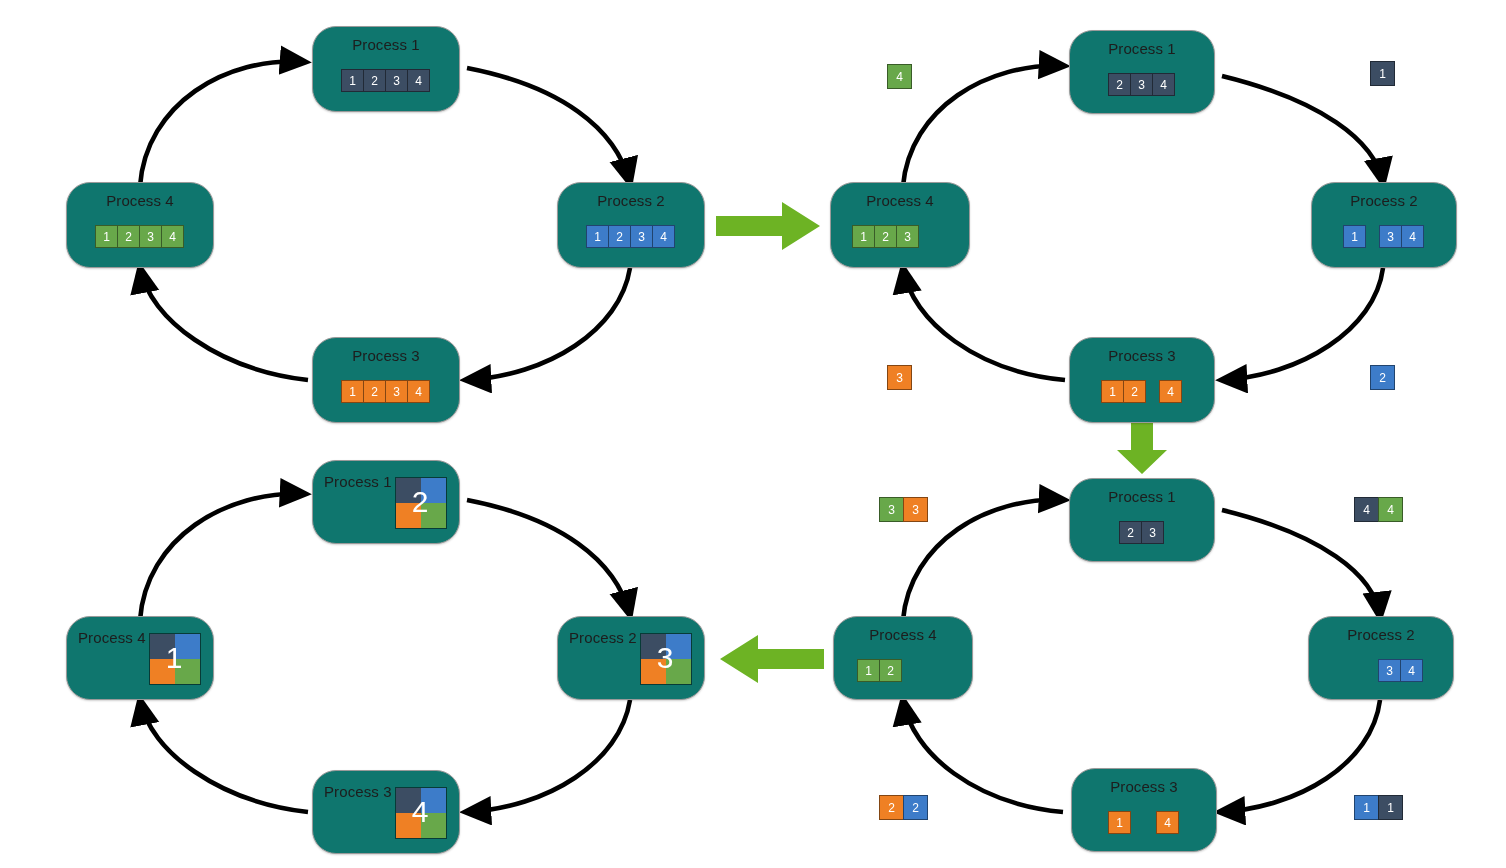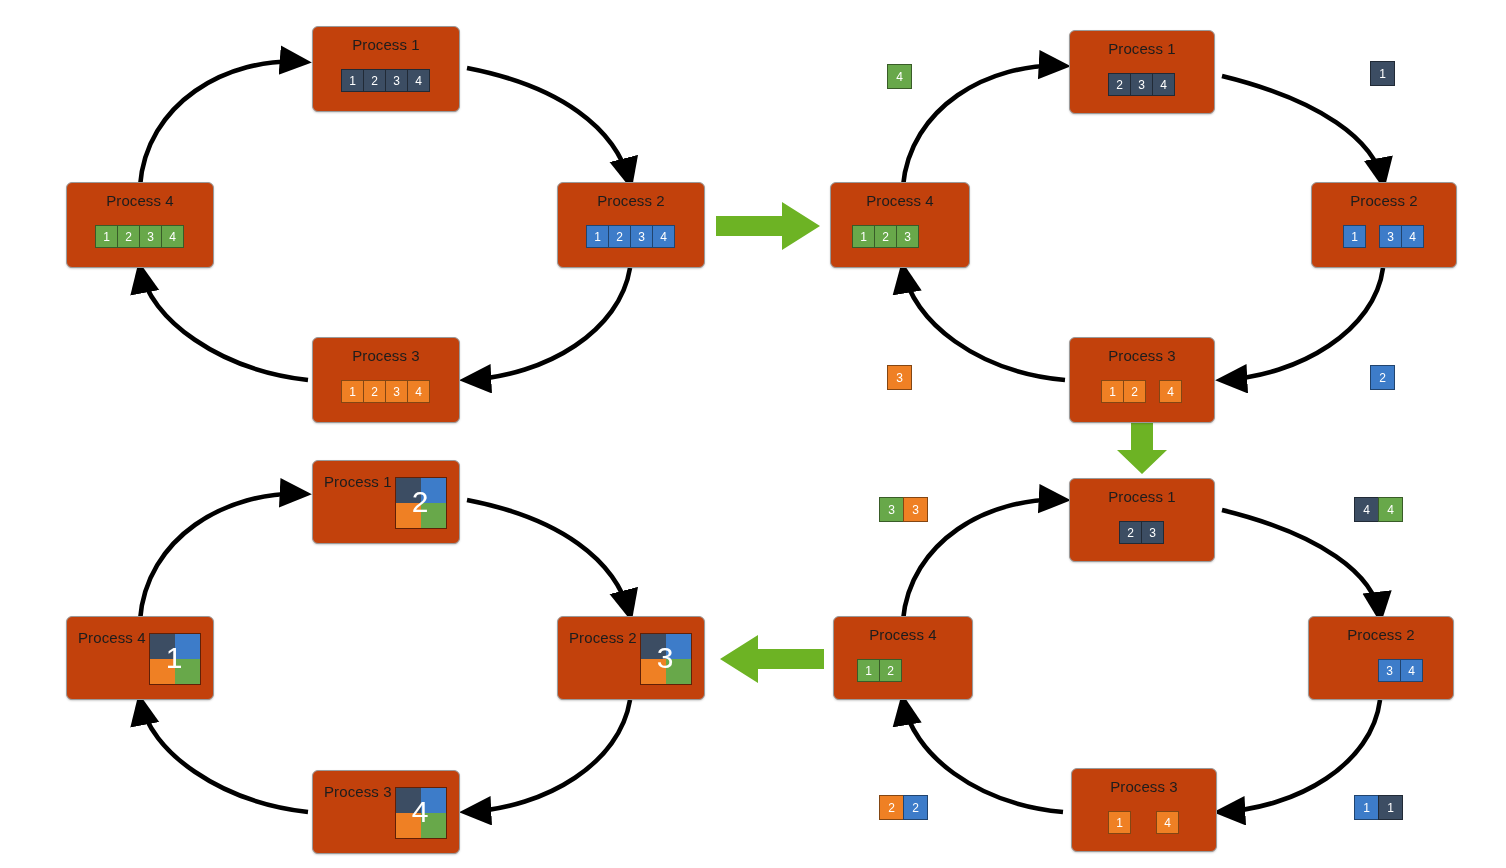--- a/index.html
+++ b/index.html
@@ -2,22 +2,22 @@
 <html><head>
 <meta charset="utf-8">
 <style>
   html,body{margin:0;padding:0;background:#ffffff;}
   body{width:1506px;height:868px;position:relative;overflow:hidden;
        font-family:"Liberation Sans","DejaVu Sans",sans-serif;}
   .stage{position:absolute;left:0;top:0;width:1506px;height:868px;}
   svg.arcs{position:absolute;left:0;top:0;width:1506px;height:868px;pointer-events:none;}
 
   
-  .node{position:absolute;box-sizing:border-box;background:#c2410c;
-        border:1.6px solid #9a9a9a;border-radius:6px;
+  .node{position:absolute;box-sizing:border-box;background:#0f766e;
+        border:1.6px solid #9a9a9a;border-radius:24px;
         box-shadow:0 1px 2px rgba(0,0,0,.18);}
   .node .title{text-align:center;color:#1d1d1d;font-size:15px;line-height:1;
         padding-top:10px;letter-spacing:.1px;white-space:nowrap;}
   .node.sq .title{text-align:left;padding-left:11px;padding-top:13px;font-size:15px;}
 
   
   .strip{position:absolute;left:0;right:0;display:flex;justify-content:center;align-items:center;}
   .tile{width:23px;height:23px;box-sizing:border-box;
         display:flex;align-items:center;justify-content:center;
         font-size:12px;color:#ffffff;border:1px solid rgba(0,0,0,.45);

